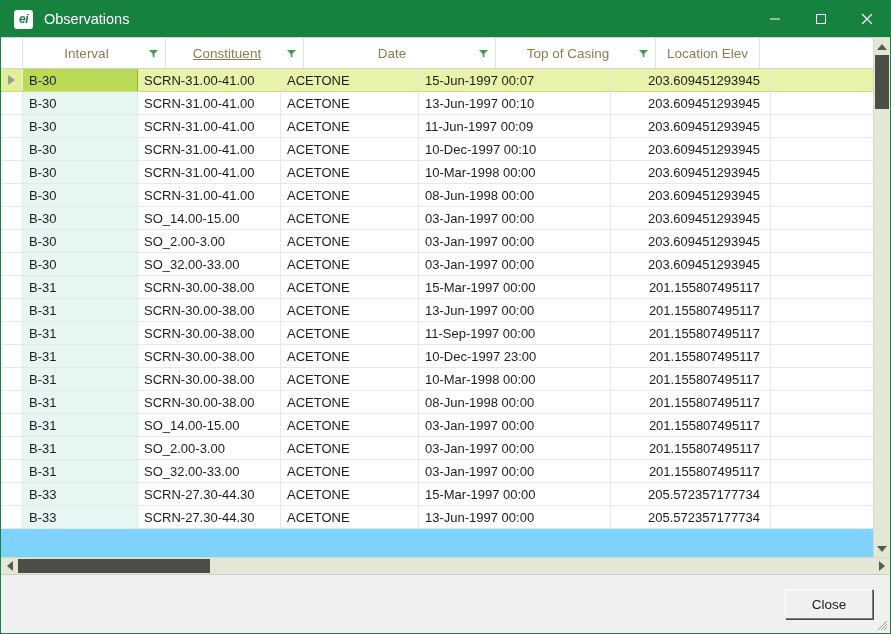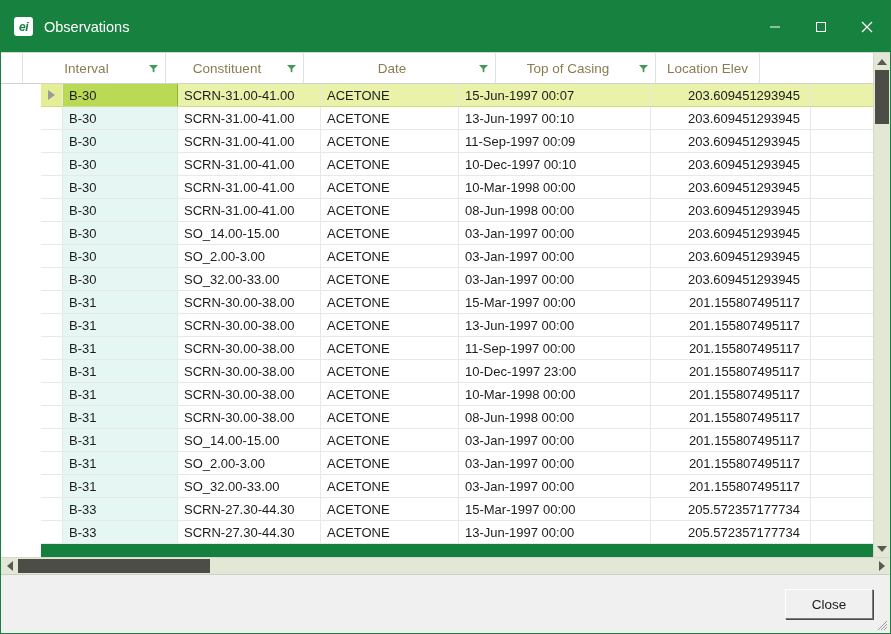--- a/index.html
+++ b/index.html
@@ -14,21 +14,21 @@
   .window {
     width: 891px; height: 634px;
     background: #f0f0f0;
     border: 1px solid #1a8040;
     display: flex; flex-direction: column;
     position: relative;
   }
 
   
   .titlebar {
-    height: 51px;
+    height: 36px;
     background: #17813f;
     display: flex; align-items: center;
     flex: 0 0 auto;
     position: relative;
   }
   .app-icon {
     width: 19px; height: 19px;
     margin-left: 13px;
     background: #ffffff;
     border-radius: 3px;
@@ -122,22 +122,21 @@
   .filter-ic {
     flex: 0 0 auto; margin-left: 6px;
     width: 9px; height: 9px;
   }
 
   
   .rows-vp {
     flex: 1 1 auto;
     overflow: hidden;
     min-height: 0;
-    background: #15803d;
-    margin-left: 40px;
+    background: #7dd3fc;
   }
   .drow {
     display: flex;
     height: 23px;
     border-bottom: 1px solid #e6e9e6;
   }
   .dcell {
     display: flex; align-items: center;
     font-size: 13px;
     color: #1c1c1c;
@@ -290,21 +289,21 @@
         <div class="grid-cols">
 
           <div class="hrow">
             <div class="hcell indicator"></div>
               <div class="hcell" style="width: 143px; flex: 0 0 143px;">
                 <span class="hlabel">Interval</span>
                 <svg class="filter-ic" viewBox="0 0 10 10">
                   <path d="M0 1 L10 1 L6 5.4 L6 9.5 L4 8.2 L4 5.4 Z" fill="#3f9a54"></path>
                 </svg>
               </div>
-              <div class="hcell" style="width: 138px; flex: 0 0 138px;">
+              <div class="hcell" style="width: 138px; flex: 0 0 138px; text-decoration: underline;">
                 <span class="hlabel">Constituent</span>
                 <svg class="filter-ic" viewBox="0 0 10 10">
                   <path d="M0 1 L10 1 L6 5.4 L6 9.5 L4 8.2 L4 5.4 Z" fill="#3f9a54"></path>
                 </svg>
               </div>
               <div class="hcell" style="width: 192px; flex: 0 0 192px;">
                 <span class="hlabel">Date</span>
                 <svg class="filter-ic" viewBox="0 0 10 10">
                   <path d="M0 1 L10 1 L6 5.4 L6 9.5 L4 8.2 L4 5.4 Z" fill="#3f9a54"></path>
                 </svg>
@@ -340,21 +339,21 @@
                   <div class="dcell" style="width: 138px; flex: 0 0 138px;">ACETONE</div>
                   <div class="dcell" style="width: 192px; flex: 0 0 192px;">13-Jun-1997 00:10</div>
                   <div class="dcell num" style="width: 160px; flex: 0 0 160px;">203.609451293945</div>
                   <div class="dcell" style="width: 104px; flex: 0 0 104px;"></div>
                 </div>
                 <div class="drow">
                   <div class="dcell indicator"></div>
                   <div class="dcell loc" style="width: 115px; flex: 0 0 115px;">B-30</div>
                   <div class="dcell" style="width: 143px; flex: 0 0 143px;">SCRN-31.00-41.00</div>
                   <div class="dcell" style="width: 138px; flex: 0 0 138px;">ACETONE</div>
-                  <div class="dcell" style="width: 192px; flex: 0 0 192px;">11-Sep-1997 00:09</div>
+                  <div class="dcell" style="width: 192px; flex: 0 0 192px;">11-Jun-1997 00:09</div>
                   <div class="dcell num" style="width: 160px; flex: 0 0 160px;">203.609451293945</div>
                   <div class="dcell" style="width: 104px; flex: 0 0 104px;"></div>
                 </div>
                 <div class="drow">
                   <div class="dcell indicator"></div>
                   <div class="dcell loc" style="width: 115px; flex: 0 0 115px;">B-30</div>
                   <div class="dcell" style="width: 143px; flex: 0 0 143px;">SCRN-31.00-41.00</div>
                   <div class="dcell" style="width: 138px; flex: 0 0 138px;">ACETONE</div>
                   <div class="dcell" style="width: 192px; flex: 0 0 192px;">10-Dec-1997 00:10</div>
                   <div class="dcell num" style="width: 160px; flex: 0 0 160px;">203.609451293945</div>

